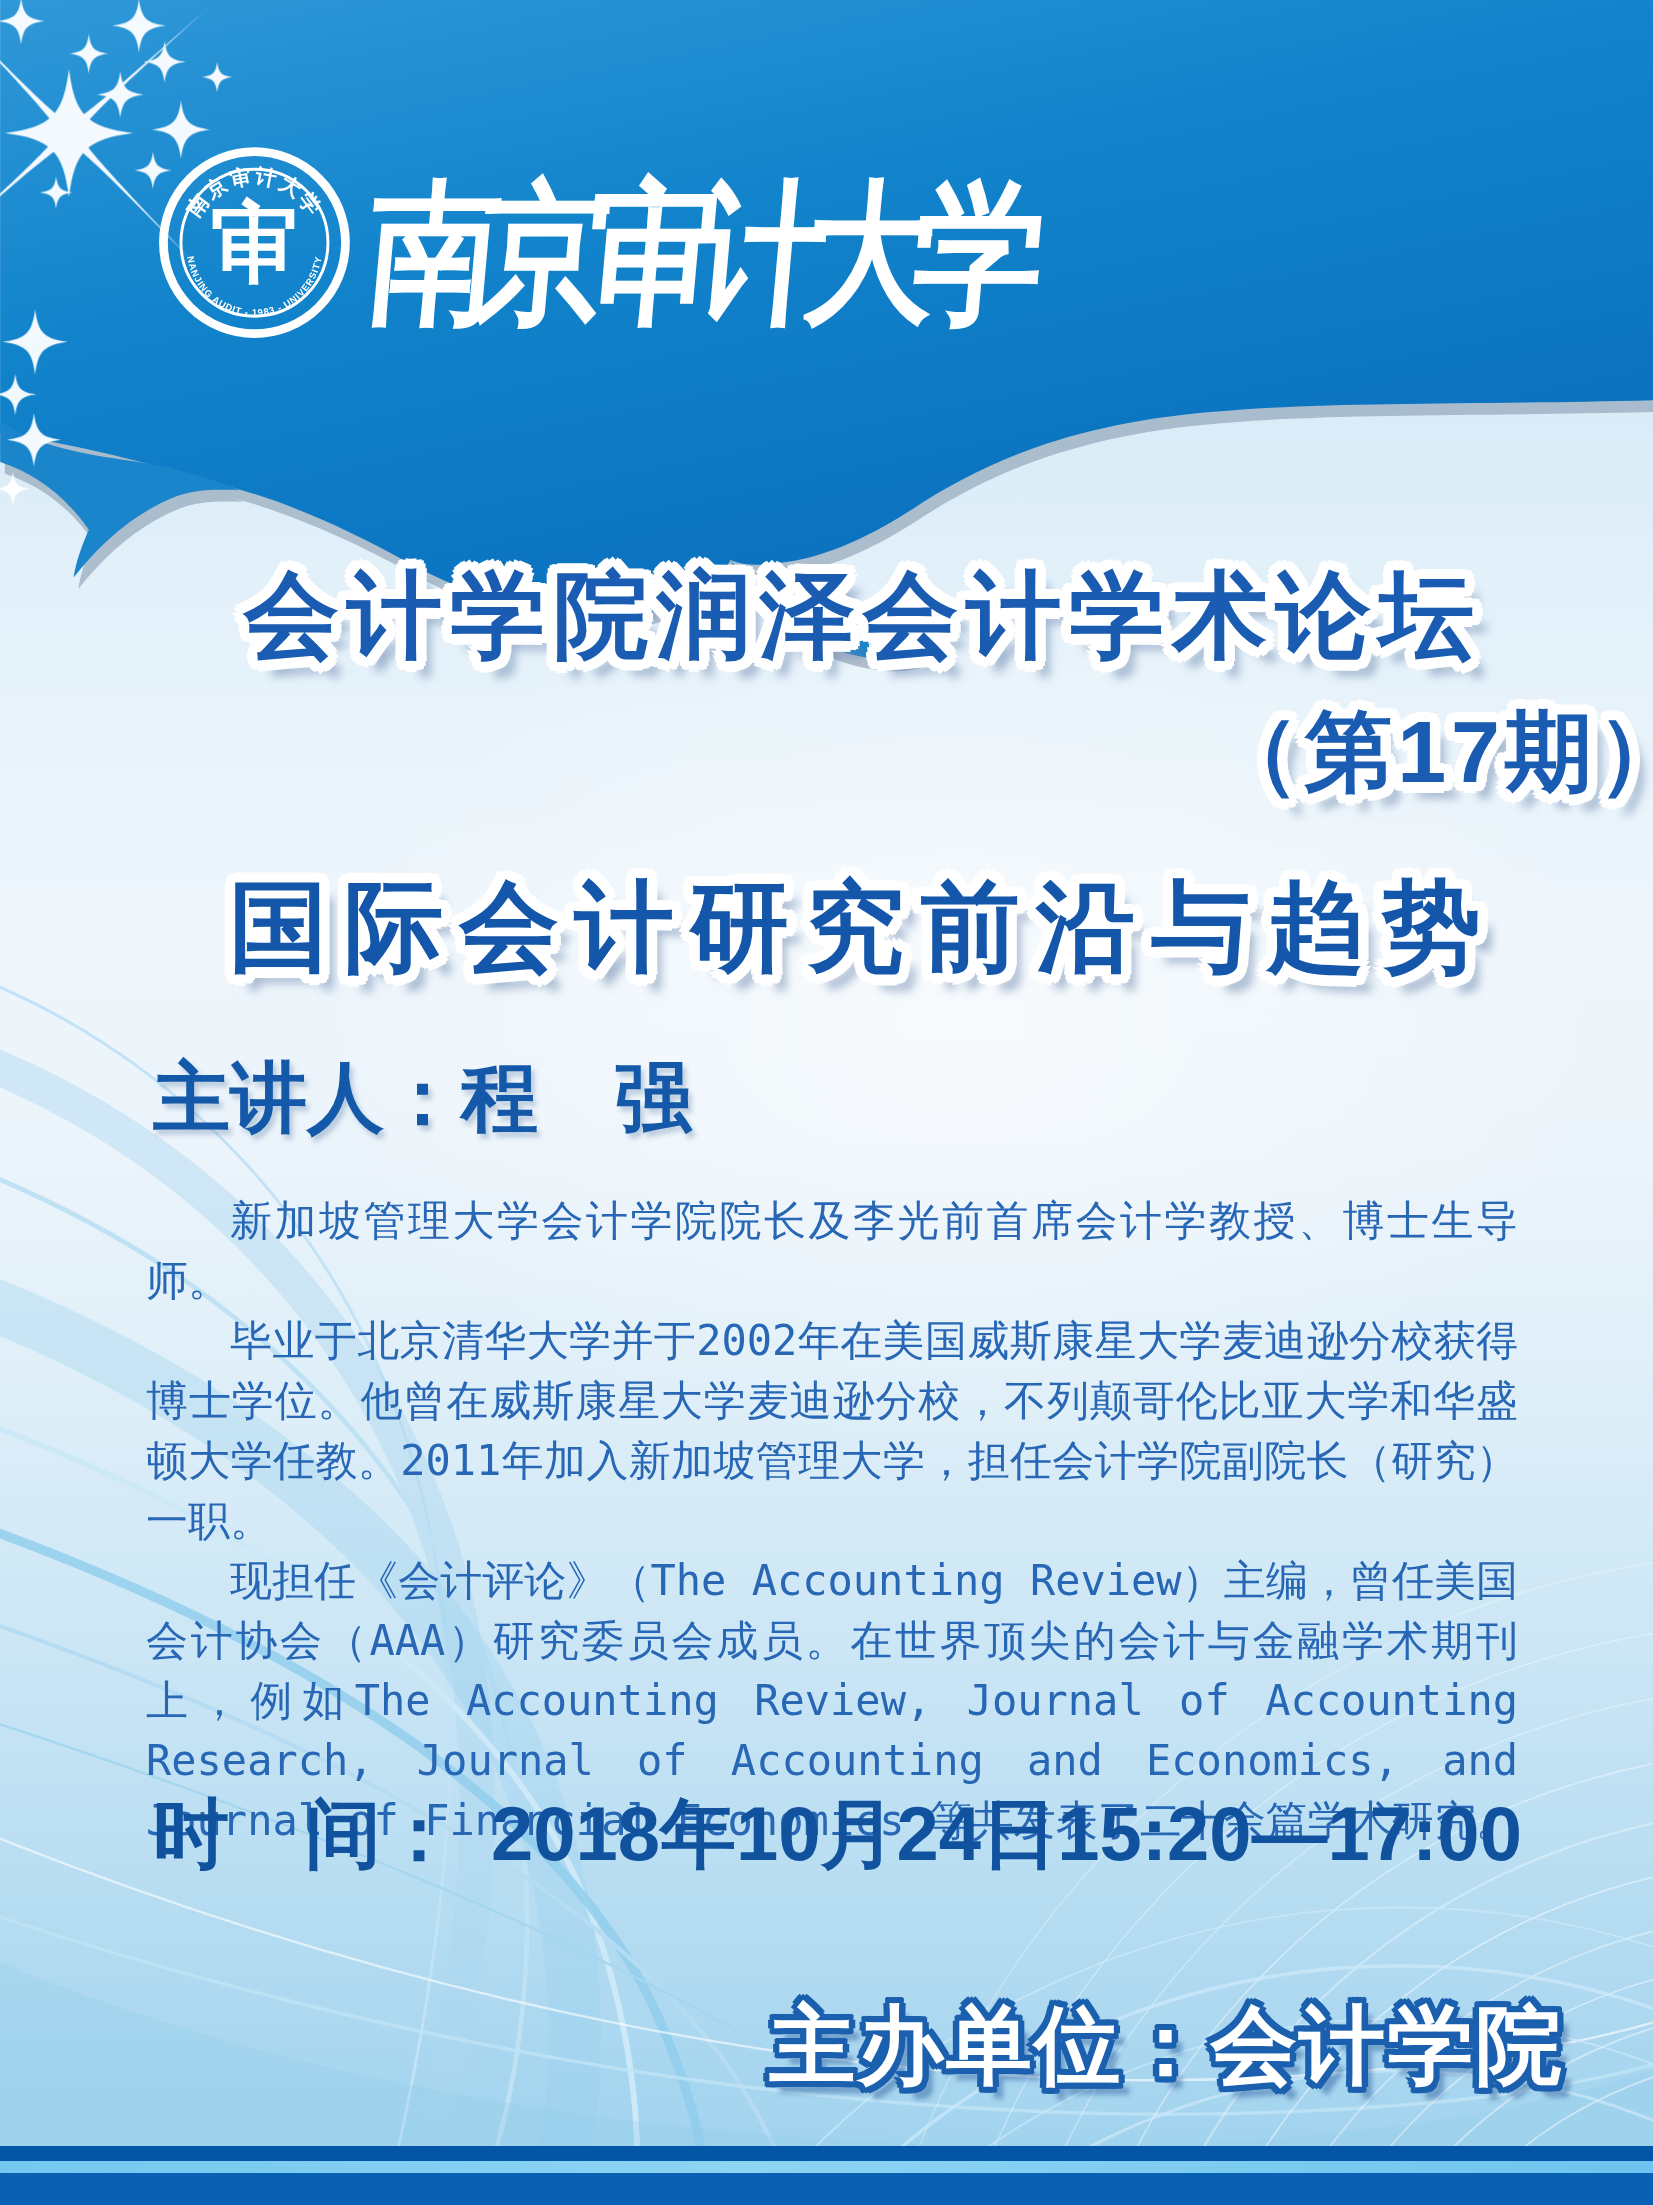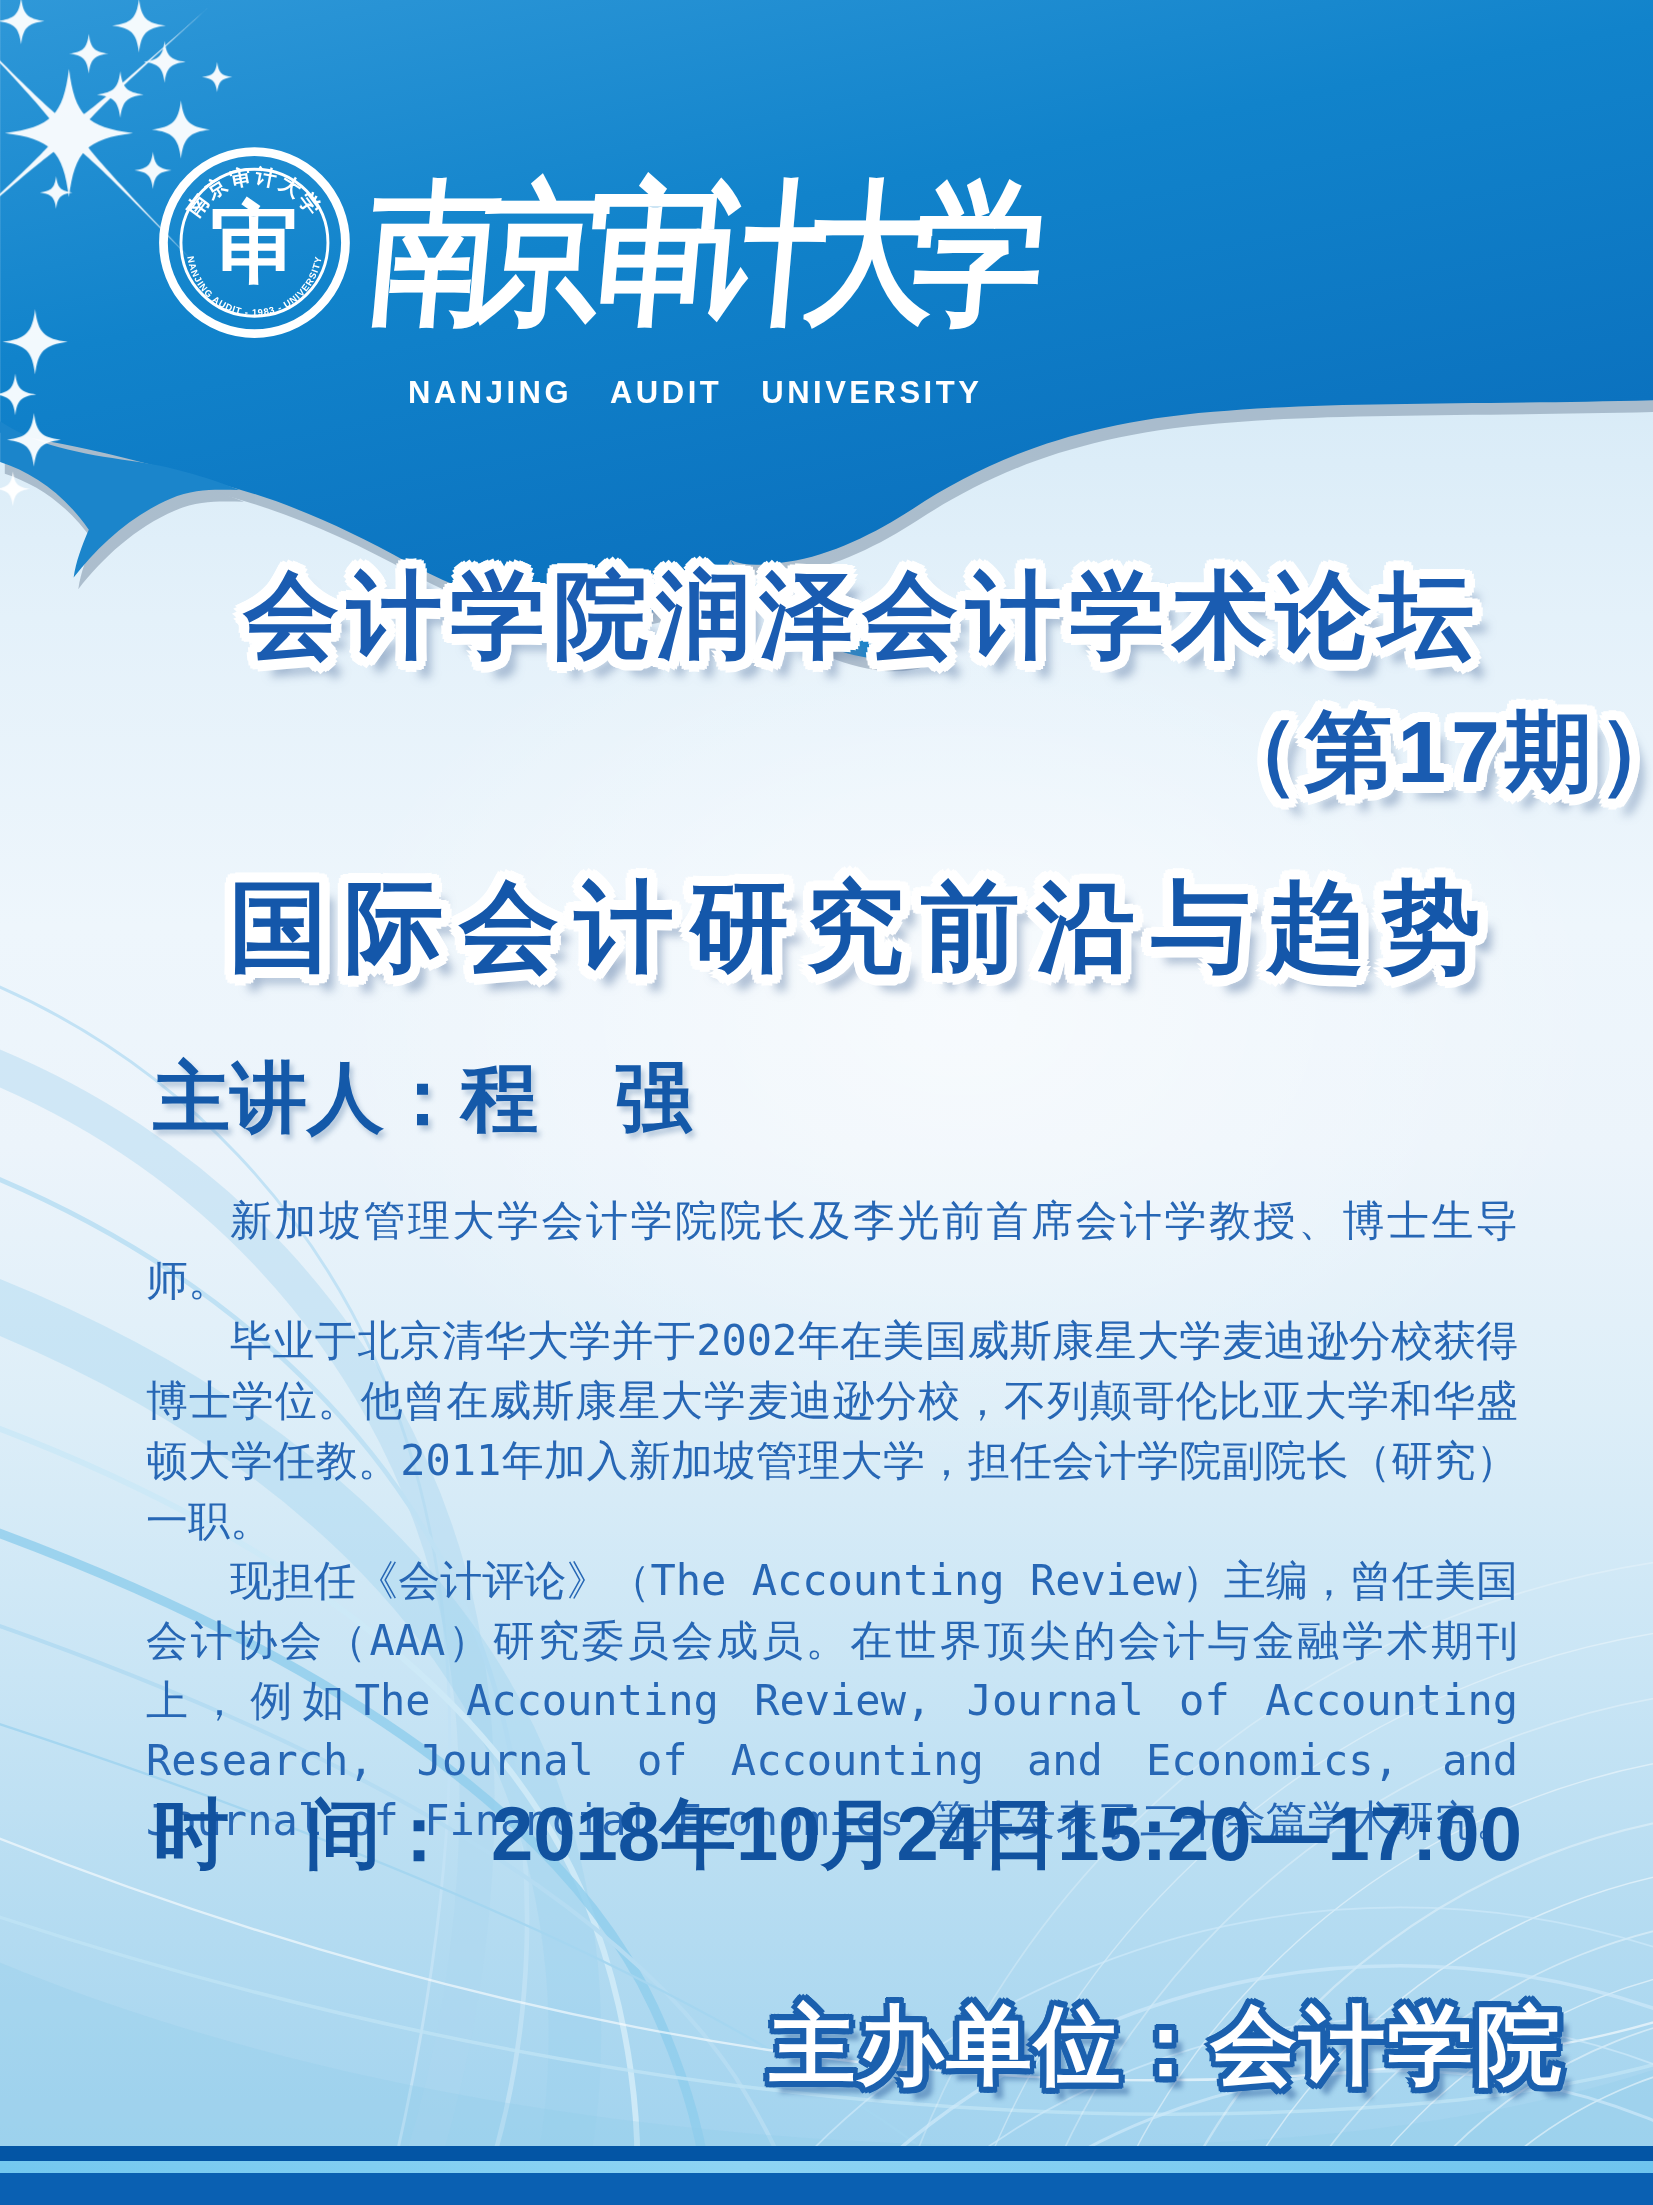--- a/index.html
+++ b/index.html
@@ -188,21 +188,20 @@
         <textPath href="#sealTopArc" startOffset="50%" text-anchor="middle">南京审计大学</textPath>
       </text>
       <text y="52" font-size="150" font-weight="bold" fill="#ffffff" text-anchor="middle">审</text>
       <text font-size="16" font-weight="bold" fill="#ffffff" letter-spacing="1.5">
         <textPath href="#sealBotArc" startOffset="50%" text-anchor="middle">NANJING AUDIT - 1983 - UNIVERSITY</textPath>
       </text>
     </g>
   </svg>
 
   <div class="abs uni-zh">南京审计大学</div>
-  <div class="abs uni-en">NANJING  AUDIT  UNIVERSITY</div>
 
   <div class="abs forum-title halo">会计学院润泽会计学术论坛</div>
   <div class="abs forum-issue halo">（第17期）</div>
   <div class="abs lecture-title halo">国际会计研究前沿与趋势</div>
 
   <div class="abs speaker">
     <span>主讲人：</span><span>程　强</span>
   </div>
 
   <div class="bio">

